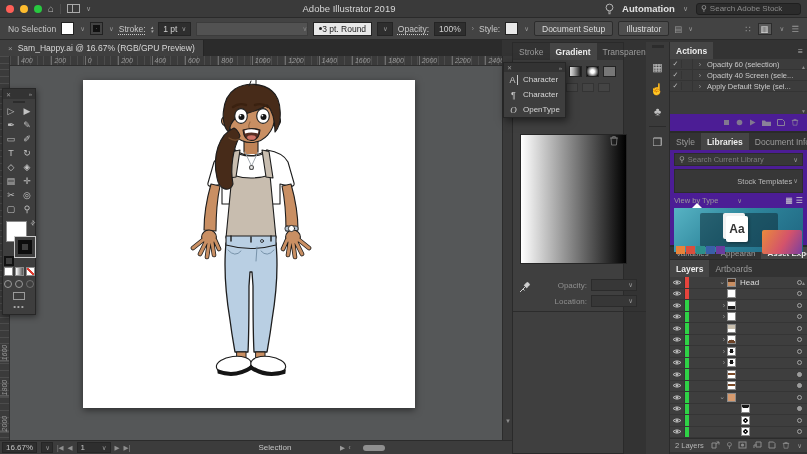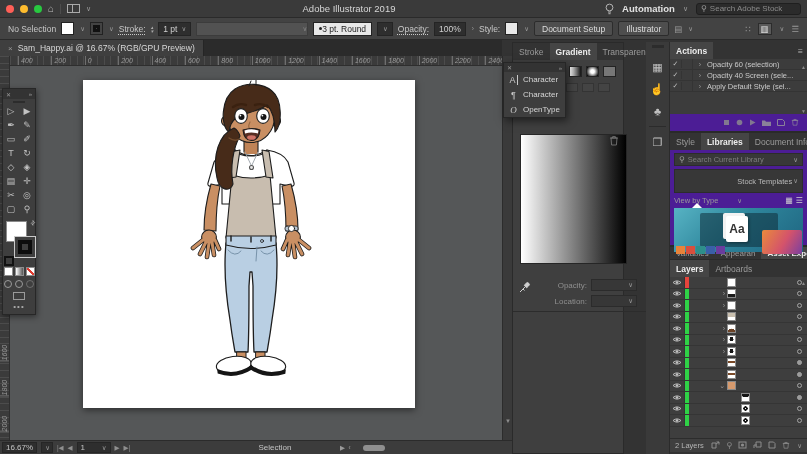--- a/index.html
+++ b/index.html
@@ -669,20 +669,35 @@
         </div>
 
       <section id="layers-panel">
         <div class="ptabs" id="laytabs">
 
         <span class="ptab act-true">Layers</span>
             <span class="ptab">Artboards</span>
           </div>
         <div id="layers-rows">
 
+            <div class="lrow">
+              <span class="lcell-eye">
+                <svg class="icon" width="10" height="7" viewBox="0 0 10 7">
+                  <path d="M1,3.5 Q5,0.2 9,3.5 Q5,6.8 1,3.5 Z" fill="none" stroke="#c2c2c2" stroke-width=".9"></path>
+                  <circle cx="5" cy="3.5" r="1.3" fill="#c2c2c2"></circle>
+                </svg>
+              </span>
+              <span class="lbar bar-red"></span>
+              <span class="lexp exp-open"></span>
+              <span class="lthumb th-head"></span>
+              <span class="llabel">Head</span>
+              <span class="ltarget tg-open">
+                <i></i>
+              </span>
+            </div>
 
             <div class="lrow">
               <span class="lcell-eye">
                 <svg class="icon" width="10" height="7" viewBox="0 0 10 7">
                   <path d="M1,3.5 Q5,0.2 9,3.5 Q5,6.8 1,3.5 Z" fill="none" stroke="#c2c2c2" stroke-width=".9"></path>
                   <circle cx="5" cy="3.5" r="1.3" fill="#c2c2c2"></circle>
                 </svg>
               </span>
               <span class="lbar bar-red"></span>
               <span class="lexp"></span>

